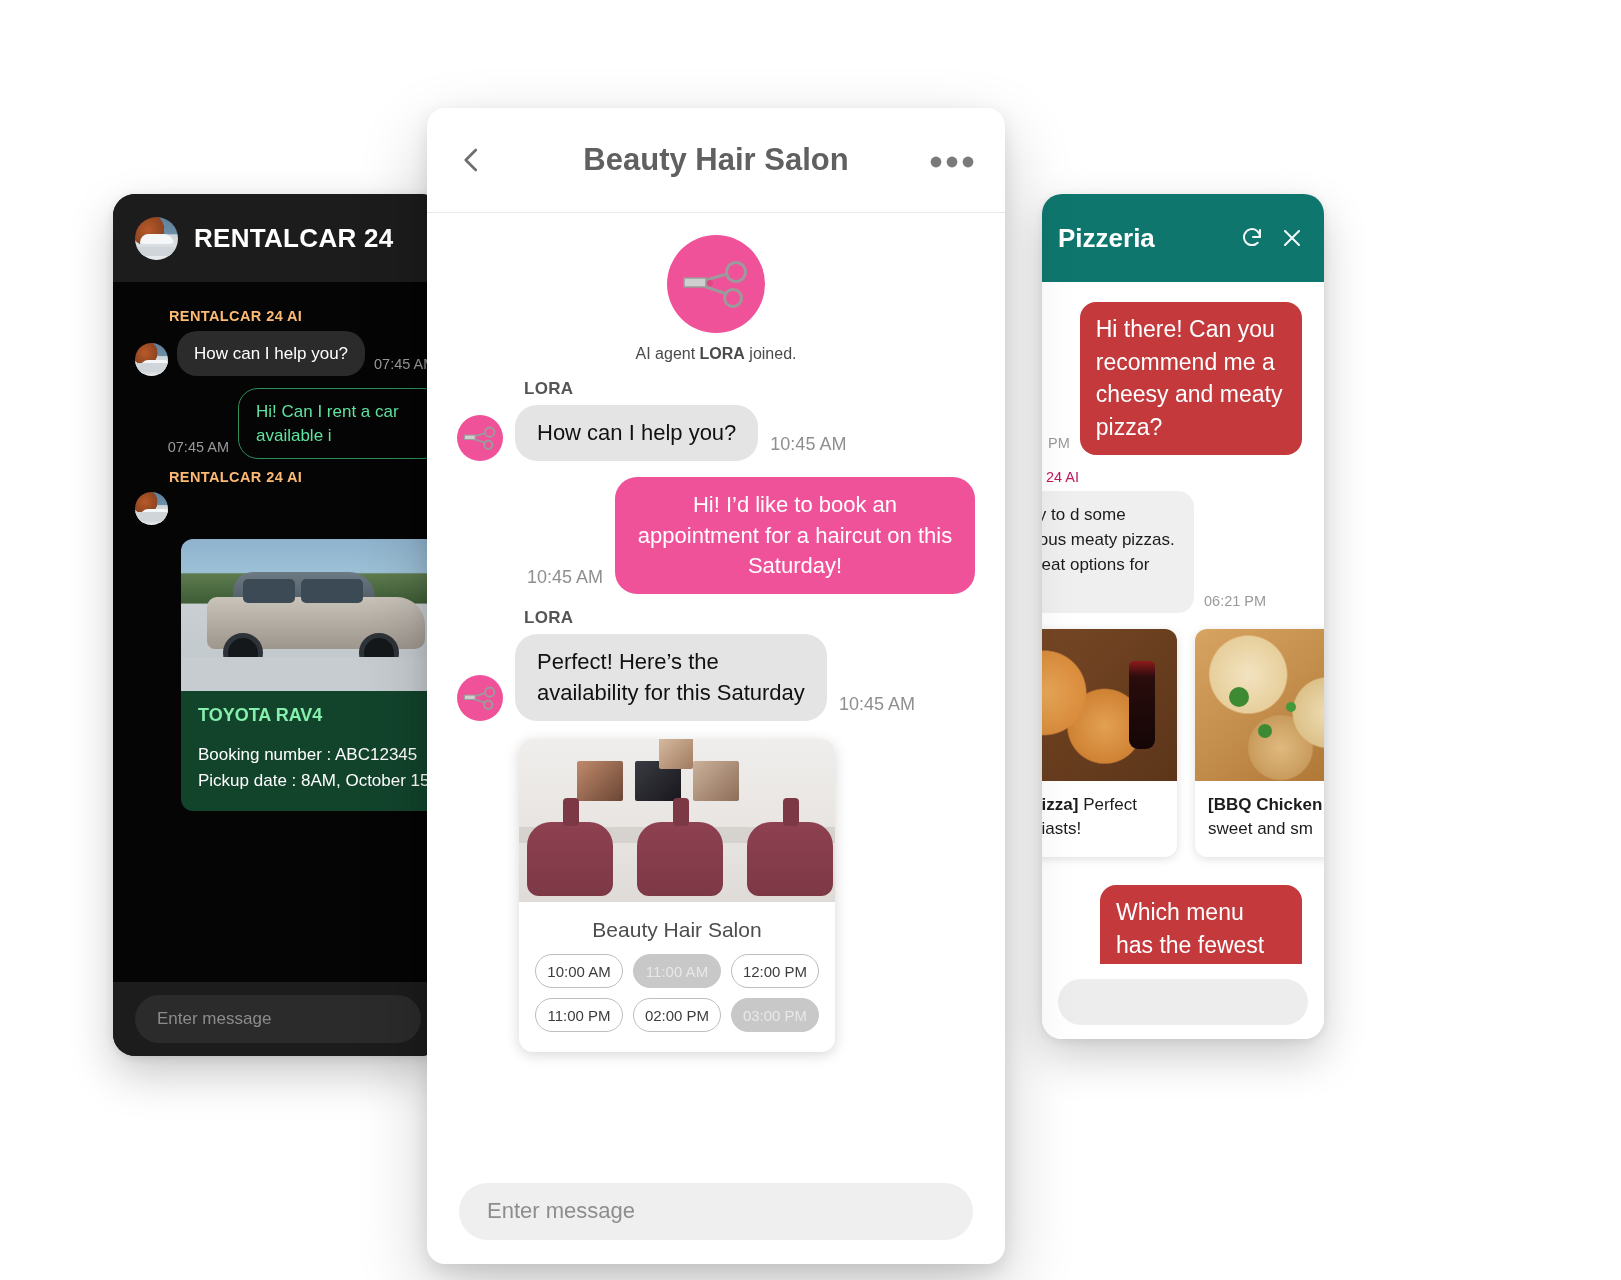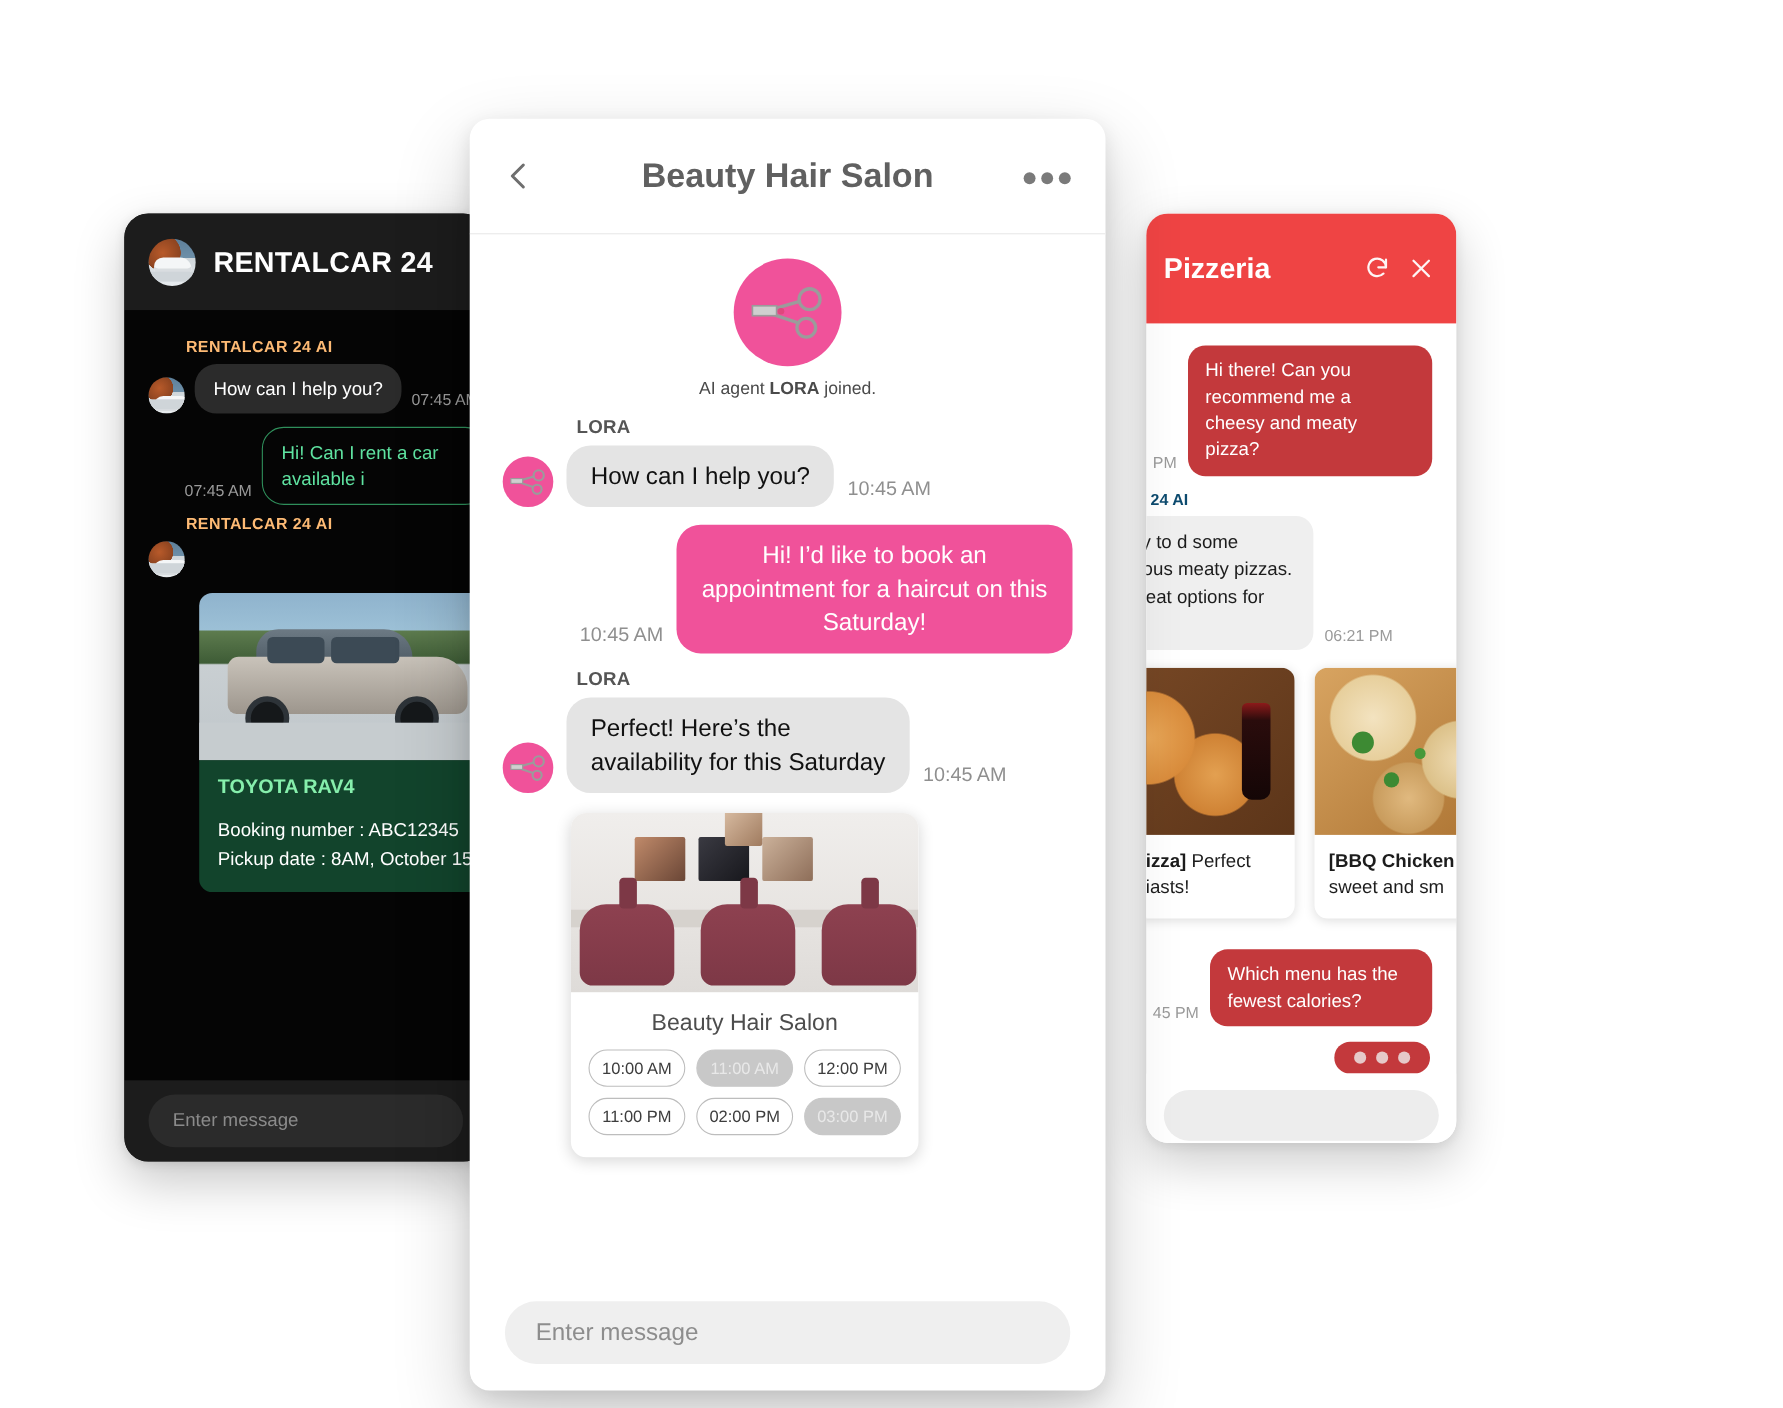--- a/index.html
+++ b/index.html
@@ -111,34 +111,34 @@
   
   #panel-right {
     left: 1042px; top: 194px;
     width: 282px; height: 845px;
     background: #ffffff;
     box-shadow: 0 18px 45px rgba(0,0,0,.20), 0 2px 10px rgba(0,0,0,.08);
     z-index: 1;
     border-radius: 20px;
   }
   #panel-right .pz-head {
-    height: 100px; background:#ef4444; display:flex; align-items:center;
+    height: 88px; background:#0f766e; display:flex; align-items:center;
     justify-content: space-between; padding: 0 20px 0 16px;
   }
   .pz-title { color:#fff; font-size:26px; font-weight:700; white-space:nowrap; }
   .pz-actions { display:flex; align-items:center; gap:16px; }
   .pz-ico { color:#fff; opacity:.95; display:flex; }
   #panel-right .pz-body { height: 682px; position:relative; overflow:hidden; padding-top: 10px; }
   .pz-row-out { display:flex; justify-content:flex-end; align-items:flex-end; gap:10px; padding: 10px 22px 0 6px; }
   .pz-bub-out {
-    background:#c3393c; color:#fff; font-size:17px; line-height:1.42;
+    background:#c3393c; color:#fff; font-size:23px; line-height:1.42;
     padding:11px 16px; border-radius:16px; width: 258px;
   }
   .pz-time { color:#9a9a9a; font-size:14.5px; white-space:nowrap; padding-bottom:4px; }
-  .pz-sender { color:#0c4a6e; font-size:14.5px; font-weight:700; margin: 14px 16px 6px 0; padding-left: 4px; }
+  .pz-sender { color:#be185d; font-size:14.5px; font-weight:400; margin: 14px 16px 6px 0; padding-left: 4px; }
   .pz-row-in { display:flex; align-items:flex-end; gap:10px; padding-left: 0; }
   .pz-bub-in {
     background:#efefef; color:#1c1c1c; font-size:17px; line-height:1.48;
     padding:11px 16px; border-radius:16px; width: 210px;
     margin-left: -58px;
   }
   .pz-cards { display:flex; gap:18px; margin: 16px 0 0 -55px; }
   .pz-card { width: 190px; background:#fff; border-radius:12px; overflow:hidden;
              box-shadow: 0 2px 10px rgba(0,0,0,.13); flex:none; }
   .pz-card .img { height: 152px; }

